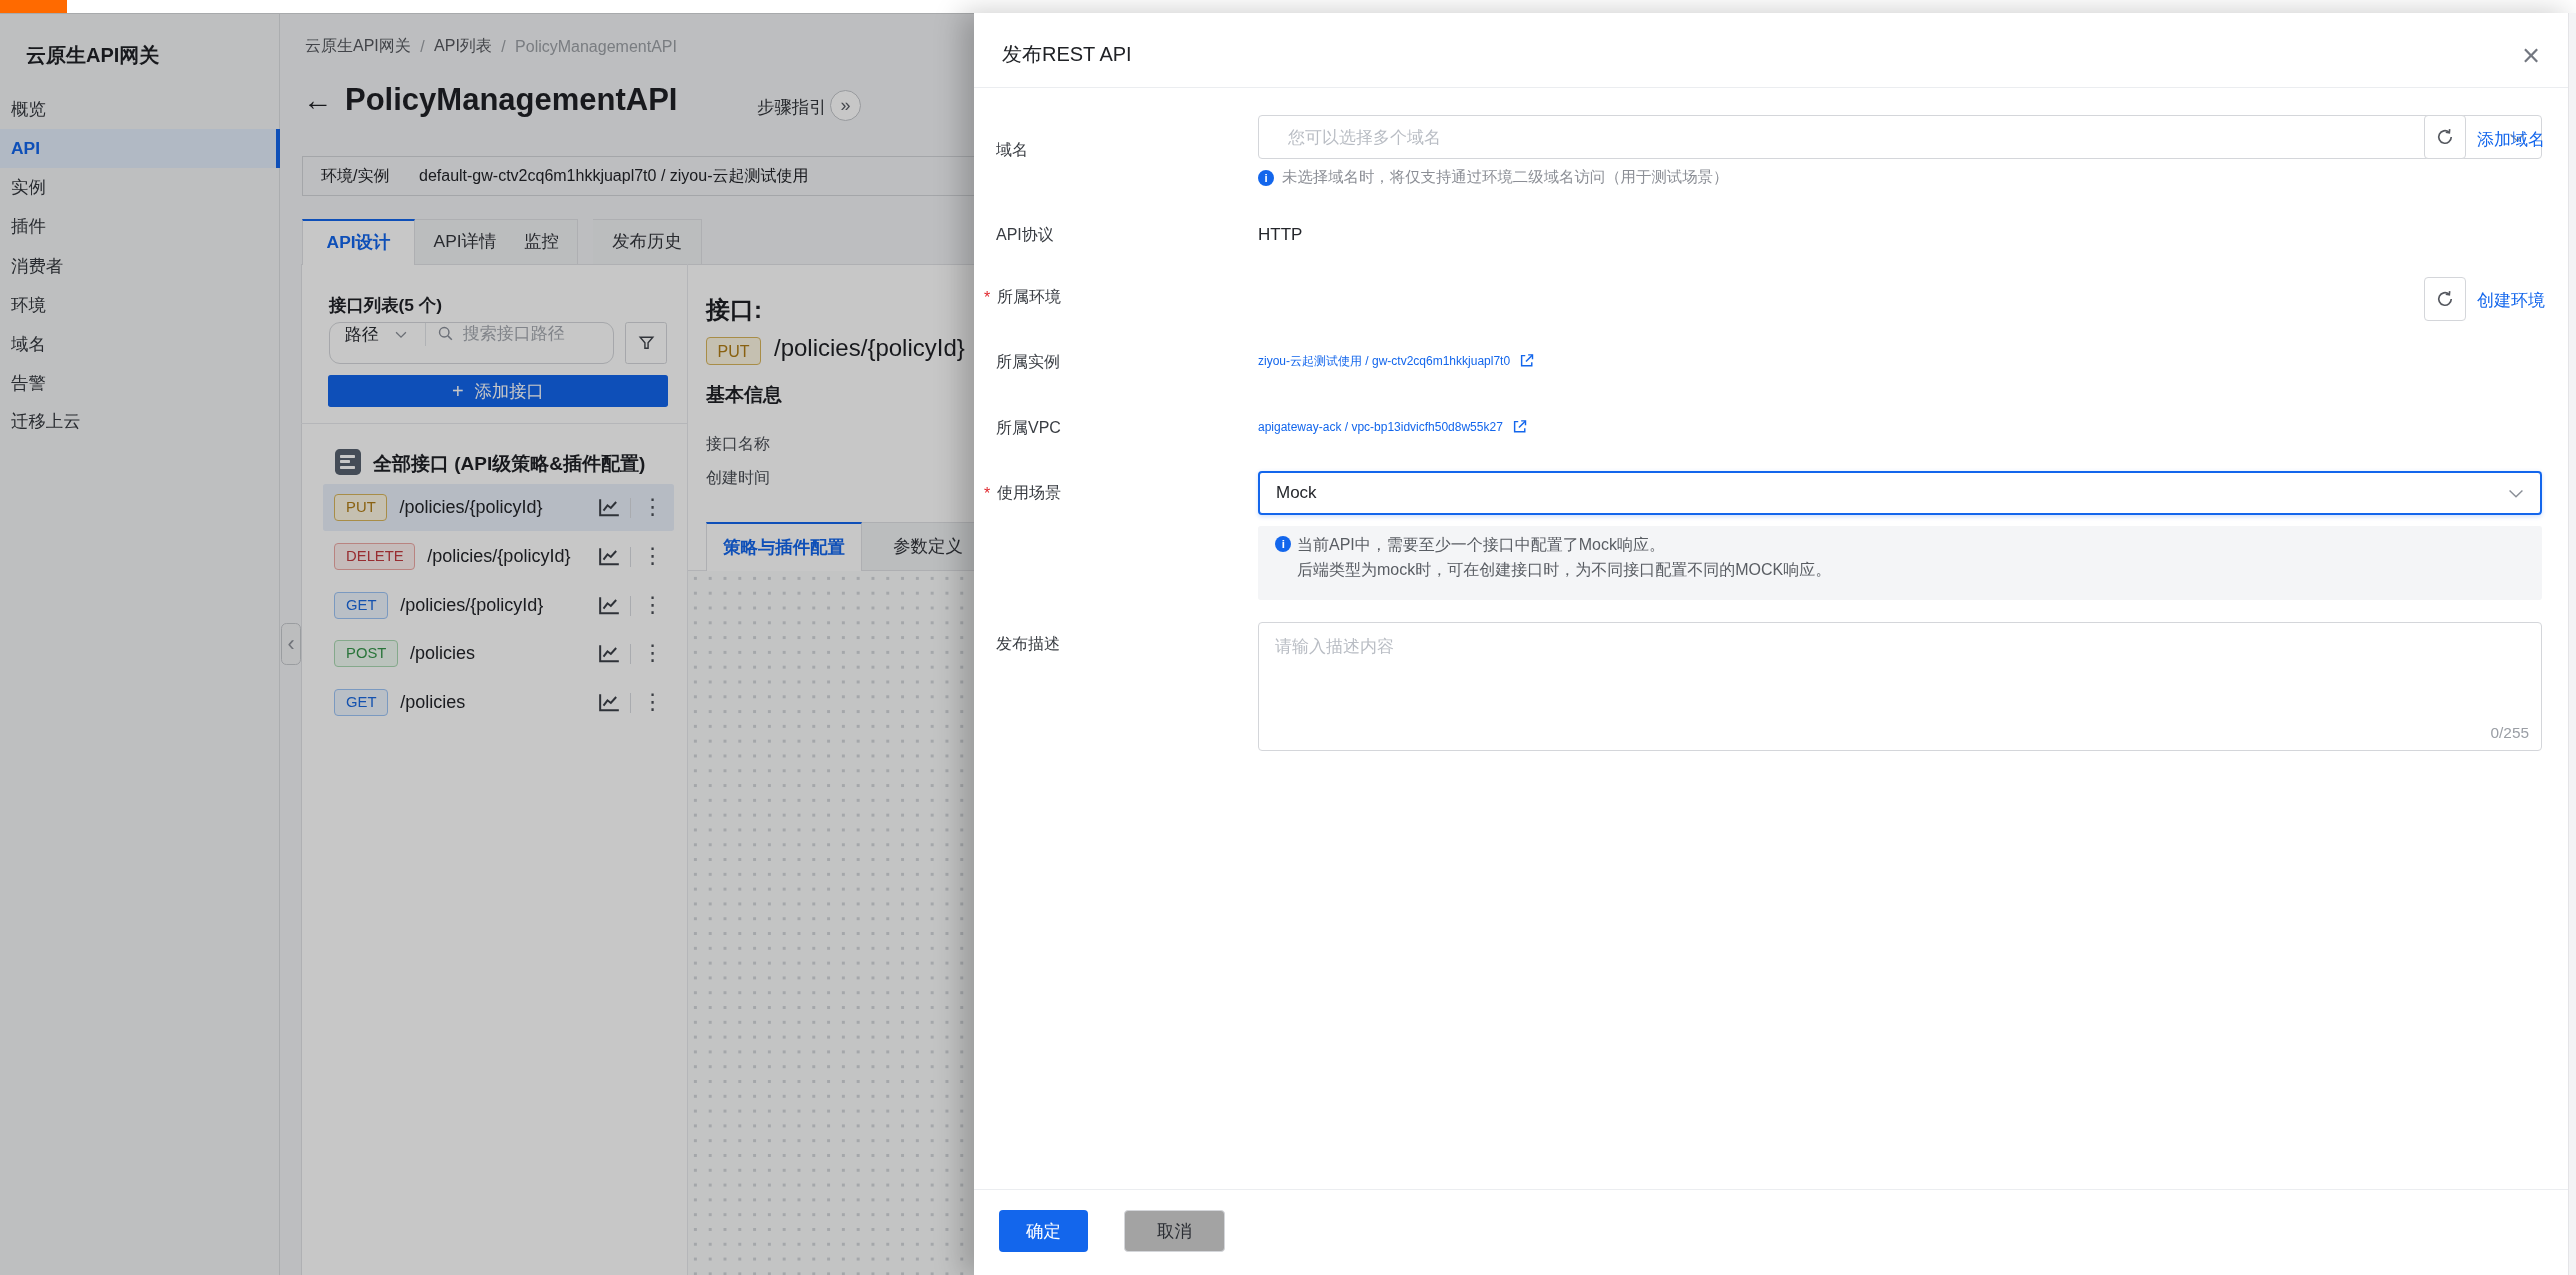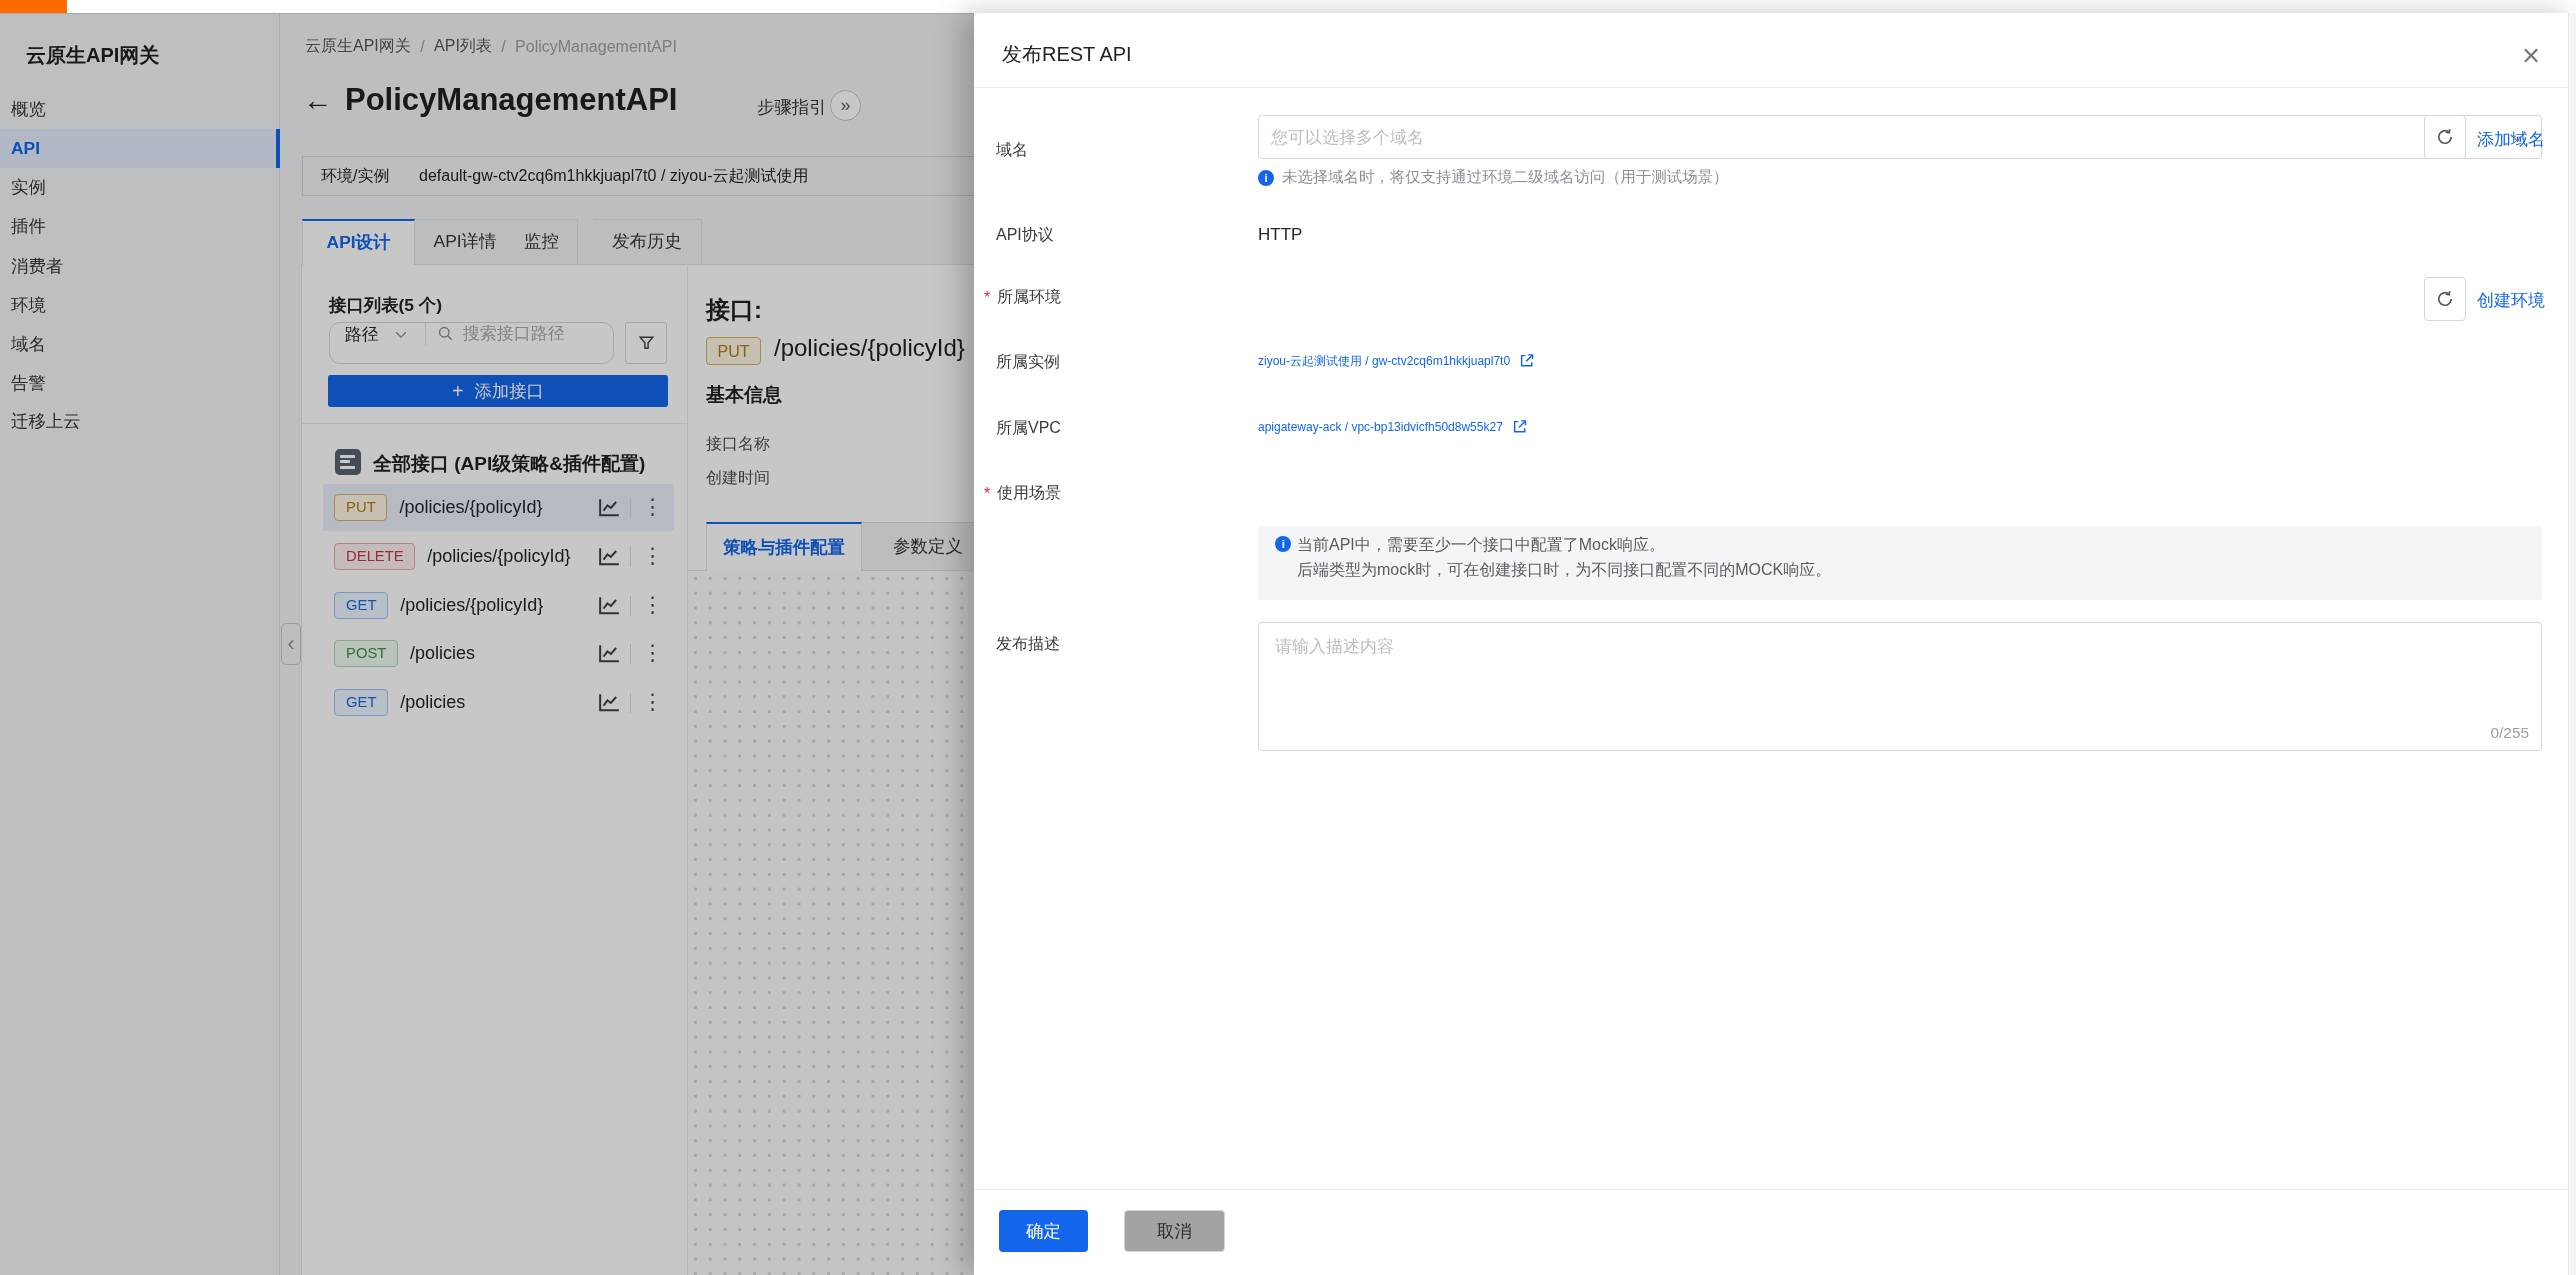--- a/index.html
+++ b/index.html
@@ -116,21 +116,21 @@
   .drawer .abs{position:absolute}
   .drawer-title{left:28px;top:28px;font-size:20px;font-weight:500;color:#202226}
   .drawer-close{left:1540px;top:27px;width:34px;height:34px;text-align:center;line-height:32px;
     font-size:31px;color:#737780;cursor:pointer}
   .drawer-hline{left:0;top:74px;width:1602px;height:0.7px;background:#ebedf0}
 
   .f-label{left:22px;font-size:16px;color:#383c42;display:flex;align-items:center}
   .req{color:#e0282e;margin-right:6.7px;font-size:16px}
 
   .dselect{left:284px;width:1284px;height:44px;border:0.7px solid #d4d6da;border-radius:4px;background:#fff;
-    box-sizing:border-box;display:flex;align-items:center;padding:0 43px 0 12px;font-size:17px;color:#24262b;cursor:pointer}
+    box-sizing:border-box;display:flex;align-items:center;padding:0 43px 0 29px;font-size:17px;color:#24262b;cursor:pointer}
   .dselect.ph{color:#b9bdc4}
   .dselect.focused{border:2px solid #1366ec;padding-left:16px;box-shadow:0 1.3px 4px rgba(19,102,236,0.18)}
   .chev{position:absolute;right:16px;top:50%;margin-top:-4px}
 
   .refresh-btn{left:1450px;width:42px;height:44px;border:0.7px solid #d4d6da;border-radius:4px;background:#fff;
     box-sizing:border-box;display:flex;align-items:center;justify-content:center;cursor:pointer}
   .drawer-link{color:#1366ec;font-size:17px;cursor:pointer;white-space:nowrap}
   .hint{display:flex;align-items:center;gap:8px}
   .hint-text{font-size:15.4px;color:#8c8f96}
   .info-i{width:16px;height:16px;border-radius:50%;background:#1366ec;color:#fff;font-size:11.4px;font-weight:700;
@@ -382,20 +382,28 @@
         <path d="M10 5H5v14h14v-5"></path>
         <path d="M14 4h6v6"></path>
         <path d="M20 4l-9 9"></path>
       </svg>
   </div>
 
   <div class="abs f-label" style="top:470px;left:10px">
     <span class="req">*</span>
     <span>使用场景</span>
   </div>
+  <div class="abs dselect focused" style="top:458px">
+    <span>Mock</span>
+    <span class="chev">
+        <svg width="16" height="10" viewBox="0 0 22 14" fill="none" stroke="#8a8f97" stroke-width="2">
+          <path d="M2 2l9 9 9-9"></path>
+        </svg>
+      </span>
+  </div>
   <div class="abs infobox">
     <span class="icon info-i">i</span>
     <span class="line" style="top:6.7px">当前API中，需要至少一个接口中配置了Mock响应。</span>
     <span class="line" style="top:32px">后端类型为mock时，可在创建接口时，为不同接口配置不同的MOCK响应。</span>
   </div>
 
   <div class="abs f-label" style="top:621px">
     <span>发布描述</span>
   </div>
   <textarea class="abs dtext" placeholder="请输入描述内容" style=""></textarea>

